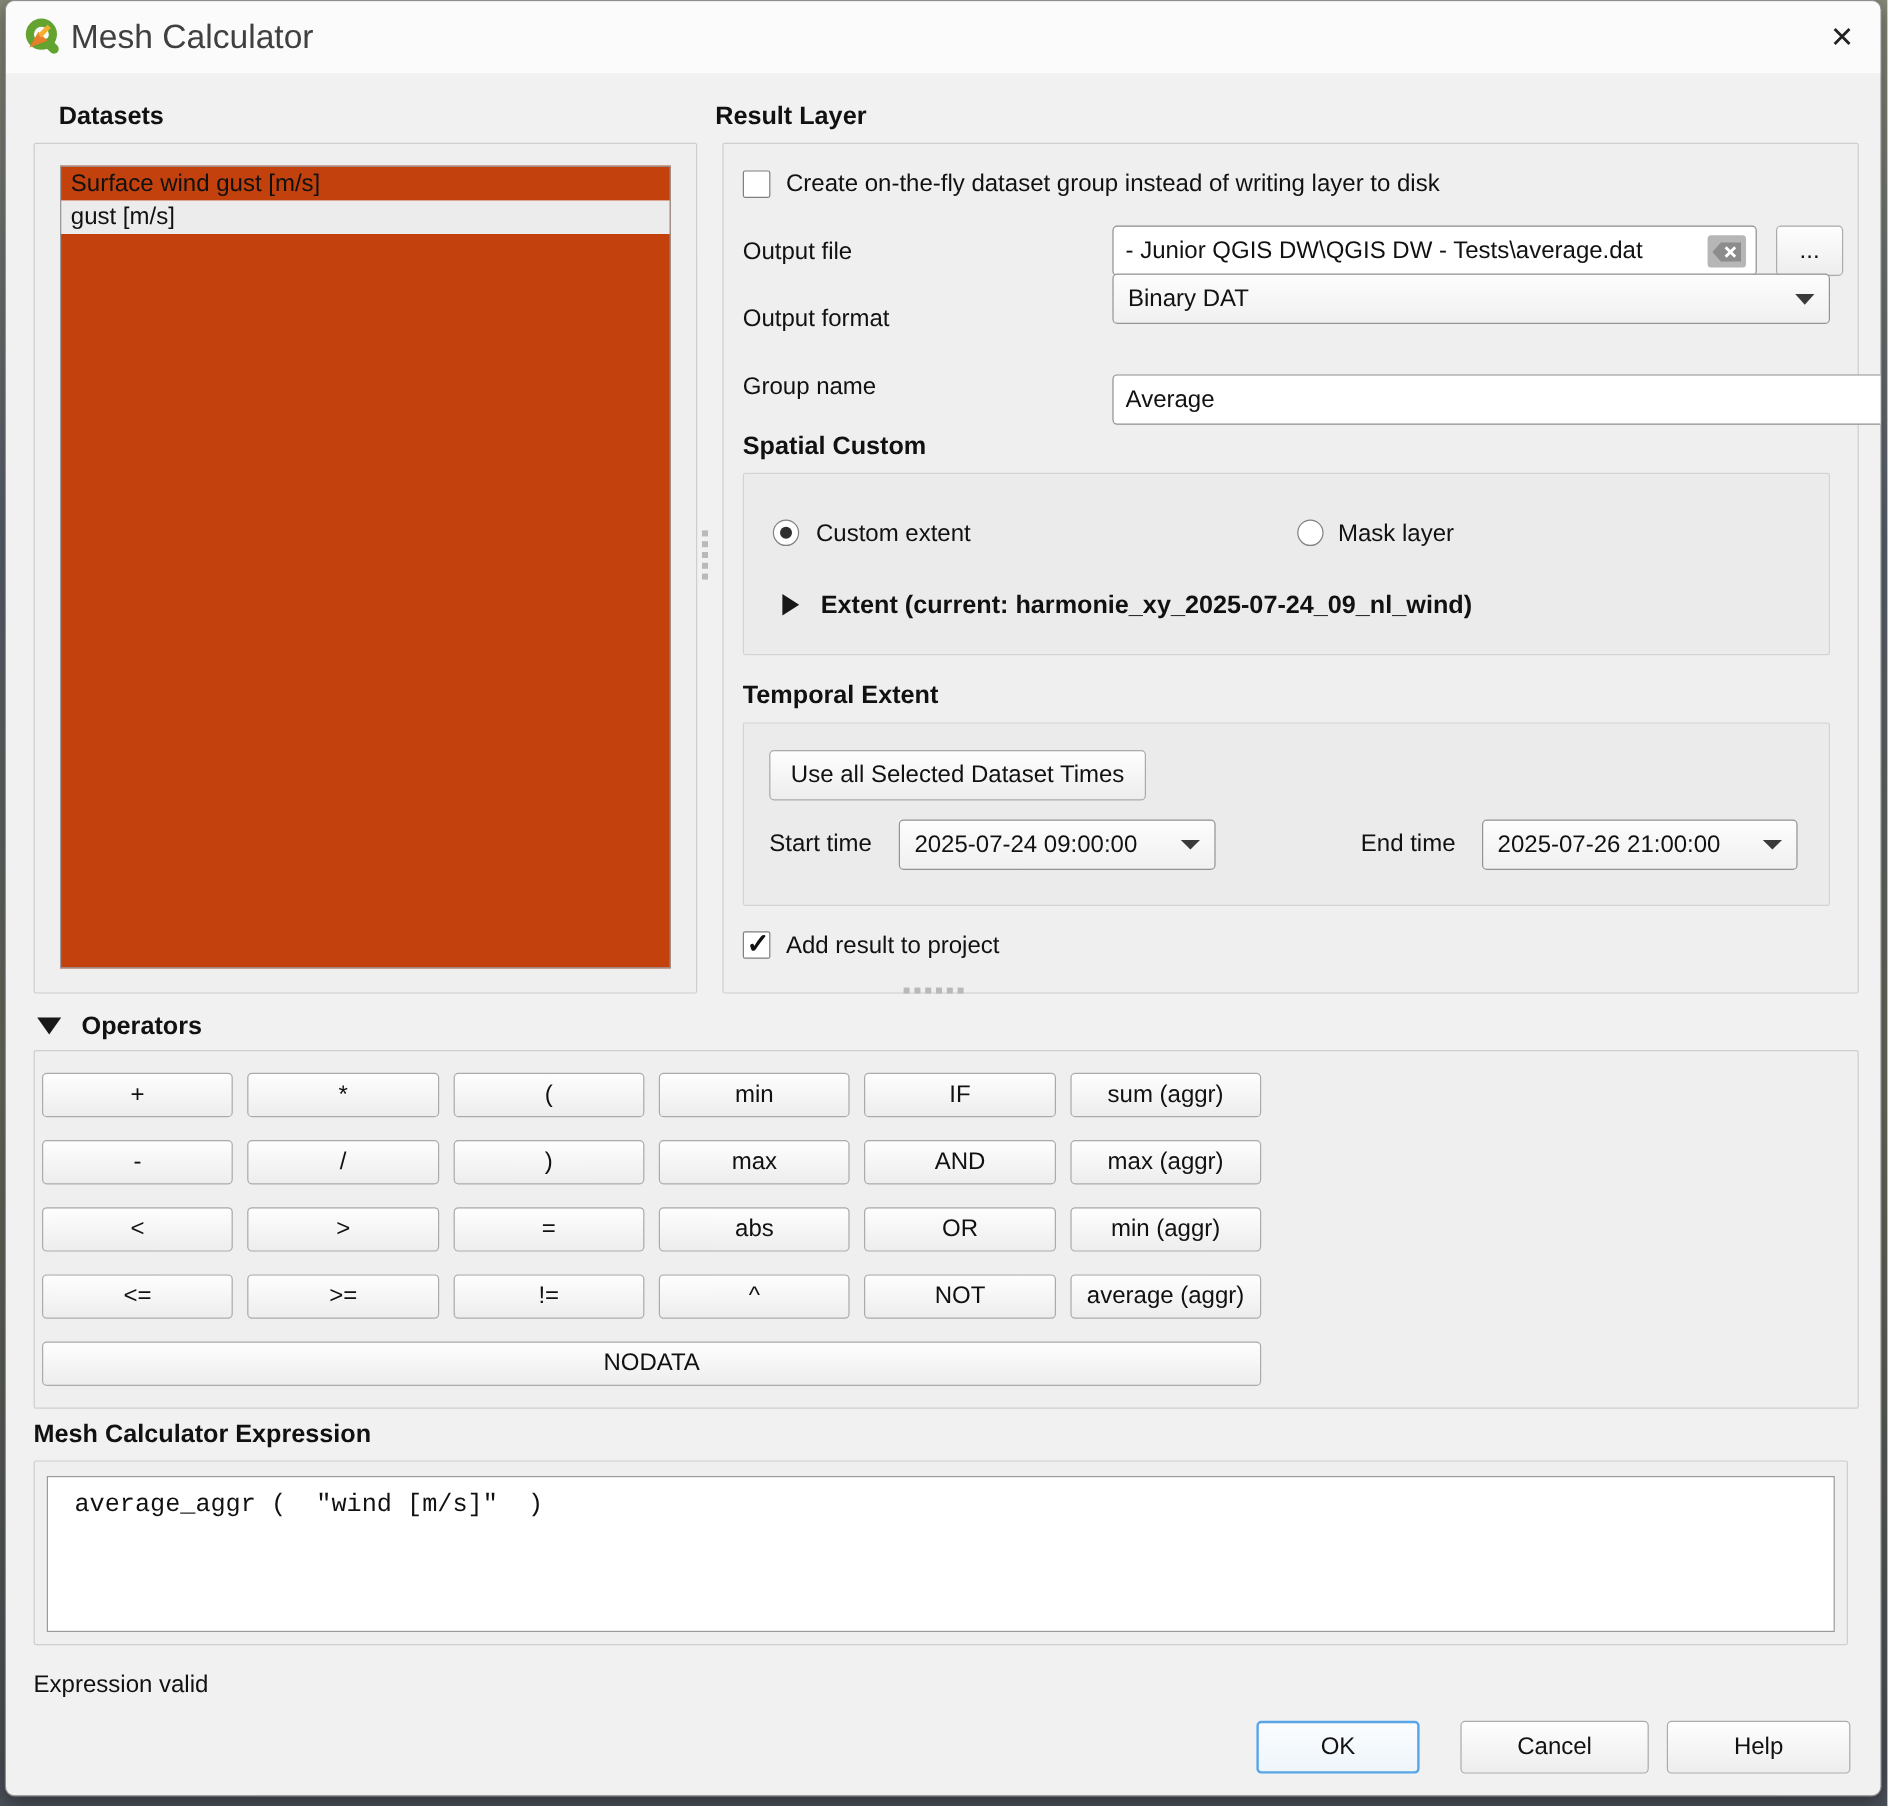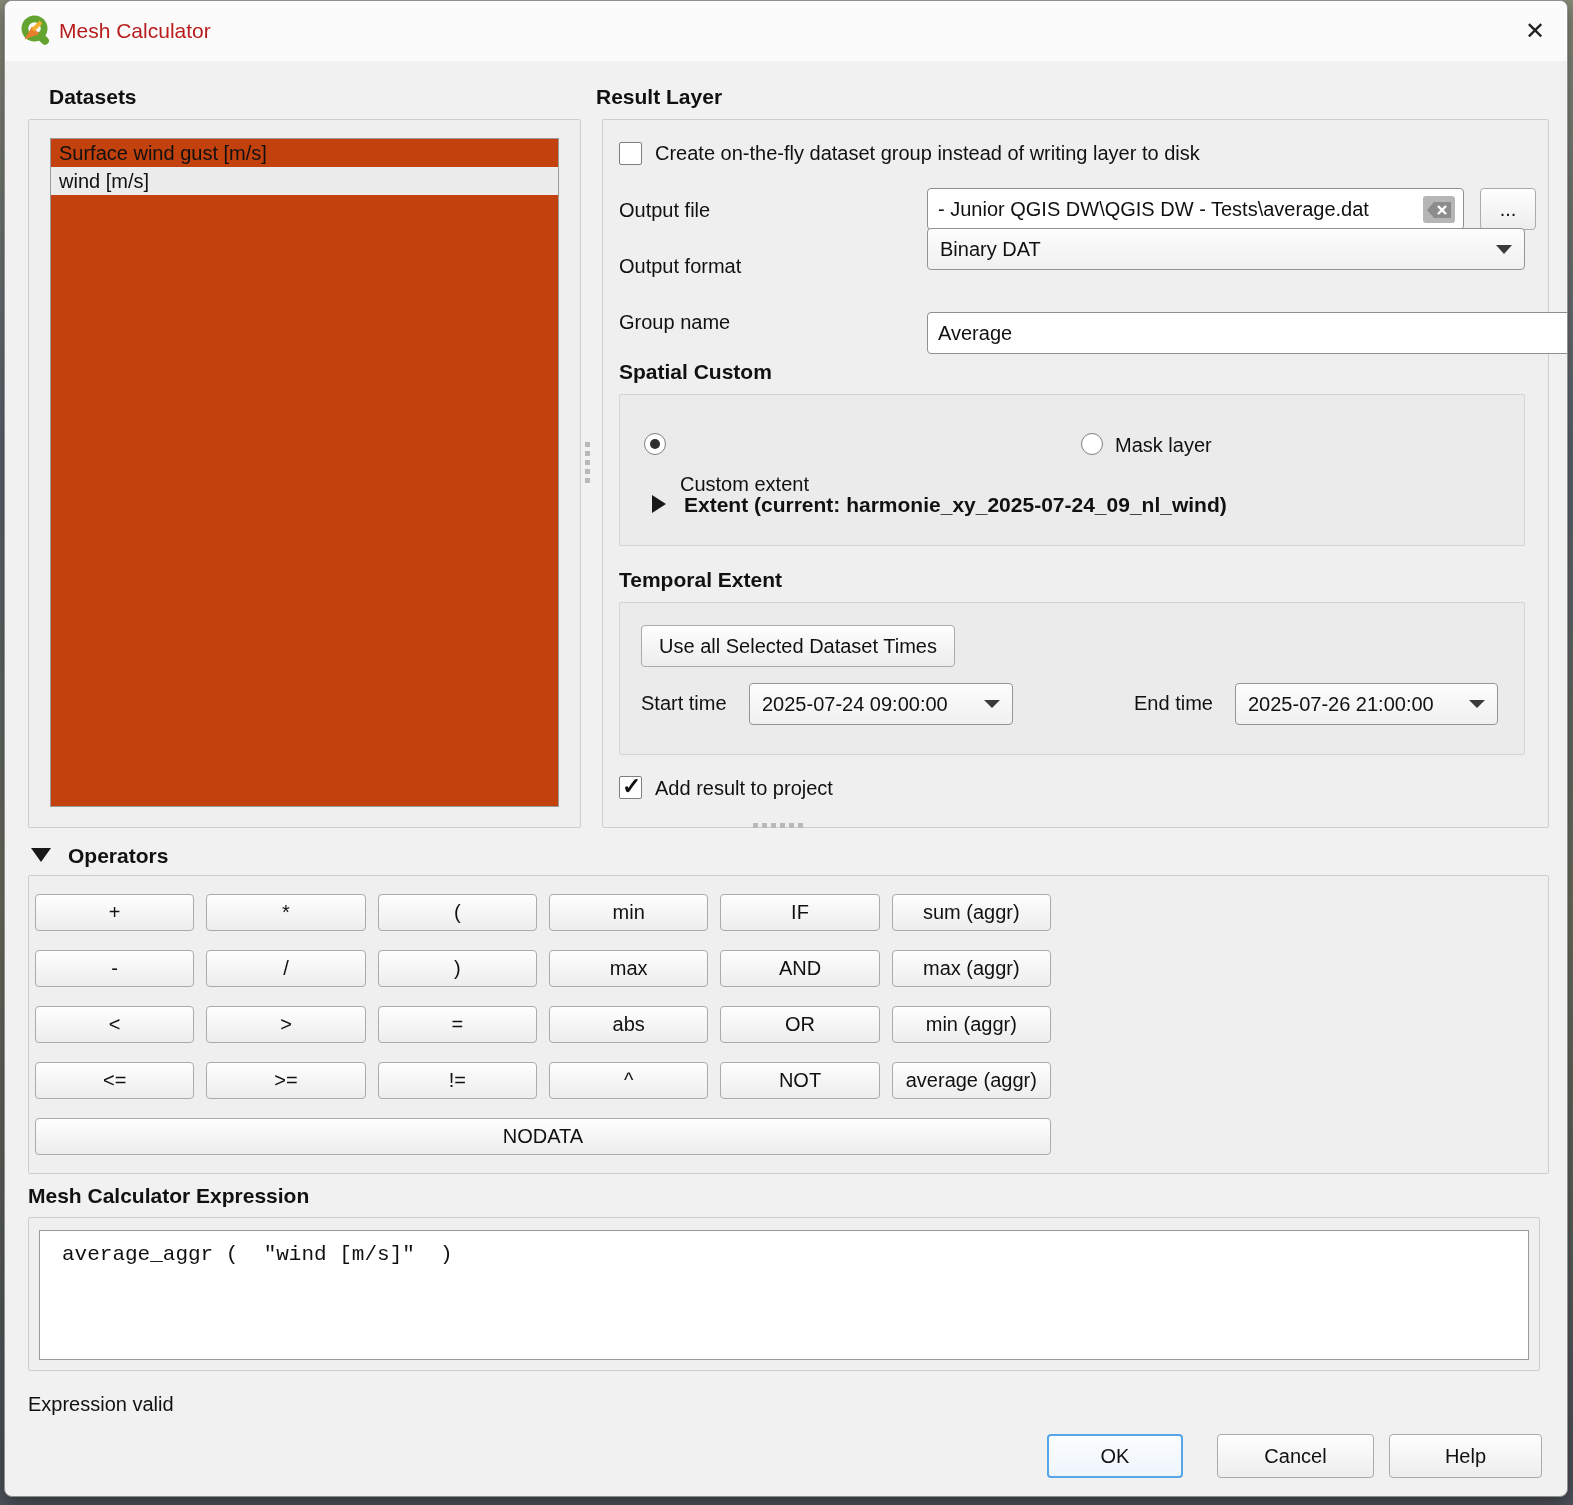--- a/index.html
+++ b/index.html
@@ -8,21 +8,21 @@
     position: relative; width: 1573px; height: 1505px; overflow: hidden;
     background: linear-gradient(180deg, #8a8d7a 0%, #5d6572 30%, #6d705f 60%, #4d525b 100%);
   }
   .dialog {
     position: absolute; left: 4px; top: 0; width: 1564px; height: 1497px;
     background: #f1f1f1; border: 1px solid #8f8f8f; border-radius: 8px;
     box-shadow: 0 4px 18px rgba(0,0,0,.45); overflow: hidden;
   }
   .titlebar { position: absolute; left: 0; top: 0; width: 100%; height: 60px; background: #fbfbfb; }
   .titlebar .app-icon { position: absolute; left: 14px; top: 13px; width: 34px; height: 34px; }
-  .titlebar .title { position: absolute; left: 54px; top: 0; line-height: 60px; font-size: 21px; color: #b91c1c; }
+  .titlebar .title { position: absolute; left: 54px; top: 0; line-height: 60px; font-size: 28px; color: #404040; }
   .close-x {
     position: absolute; right: 16px; top: 14px; width: 32px; height: 32px;
     display: flex; align-items: center; justify-content: center;
     font-size: 24px; font-weight: 300; color: #222; cursor: default;
   }
   .bold-label { position: absolute; font-size: 21px; font-weight: bold; color: #111; }
   .plain-label { position: absolute; font-size: 20px; color: #111; white-space: nowrap; }
   .frame { position: absolute; background: #efefef; border: 1px solid #cecece; border-radius: 2px; }
   .frame-inner { position: absolute; background: #ebebeb; border: 1px solid #d4d4d4; border-radius: 2px; }
   .ds-list { position: absolute; left: 21px; top: 18px; width: 509px; height: 669px; background: #c2410c; border: 1px solid #9a9a9a; }
@@ -73,21 +73,21 @@
         <line x1="14" y1="16" x2="22" y2="8" stroke="#f2b02e" stroke-width="4"></line>
       </svg>
       <div class="title">Mesh Calculator</div>
       <div class="close-x">✕</div>
     </div>
 
     <div class="bold-label" style="left:44px; top:84px;">Datasets</div>
     <div class="frame" style="left:23px; top:118px; width:553px; height:709px;">
       <div class="ds-list">
         <div class="ds-item">Surface wind gust [m/s]</div>
-        <div class="ds-item selected">wind [m/s]</div>
+        <div class="ds-item selected">gust [m/s]</div>
       </div>
     </div>
 
     <div class="vdots" style="left:580px; top:441px;">
       <i></i>
         <i></i>
         <i></i>
         <i></i>
         <i></i>
     </div>
@@ -116,21 +116,21 @@
         <span>Binary DAT</span>
         <span class="arrow-down"></span>
       </div>
 
       <div class="plain-label" style="left:16px; top:191px;">Group name</div>
       <input class="text-input" style="left: 324px; top: 192px; width: 704px; height: 42px;" value="Average">
 
       <div class="bold-label" style="left:16px; top:240px; position:absolute;">Spatial Custom</div>
       <div class="frame-inner" style="left:16px; top:274px; width:906px; height:152px;">
         <div class="radio selected" style="left:24px; top:38px;"></div>
-        <div class="plain-label" style="left:60px; top:39px;margin-top:39px;">Custom extent</div>
+        <div class="plain-label" style="left:60px; top:39px;">Custom extent</div>
         <div class="radio" style="left:461px; top:38px;"></div>
         <div class="plain-label" style="left:495px; top:39px;">Mask layer</div>
         <div class="tri-right" style="position:absolute; left:32px; top:100px;"></div>
         <div class="bold-label" style="left:64px; top:98px; font-size:21px;">Extent (current: harmonie_xy_2025-07-24_09_nl_wind)</div>
       </div>
 
       <div class="bold-label" style="left:16px; top:448px; position:absolute;">Temporal Extent</div>
       <div class="frame-inner" style="left:16px; top:482px; width:906px; height:153px;">
         <div class="btn" style="left:21px; top:22px; width:314px; height:42px;">Use all Selected Dataset Times</div>
         <div class="plain-label" style="left:21px; top:89px;">Start time</div>

